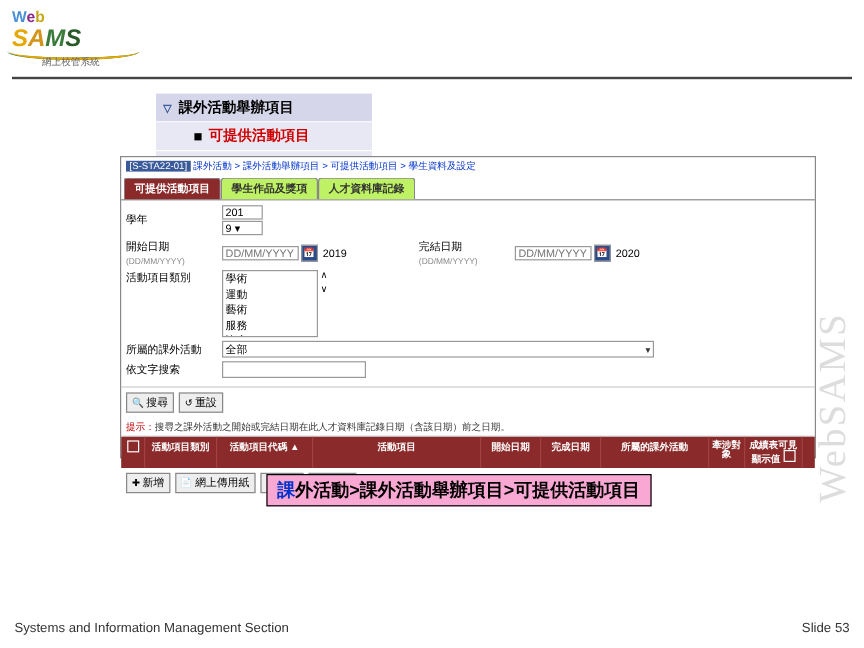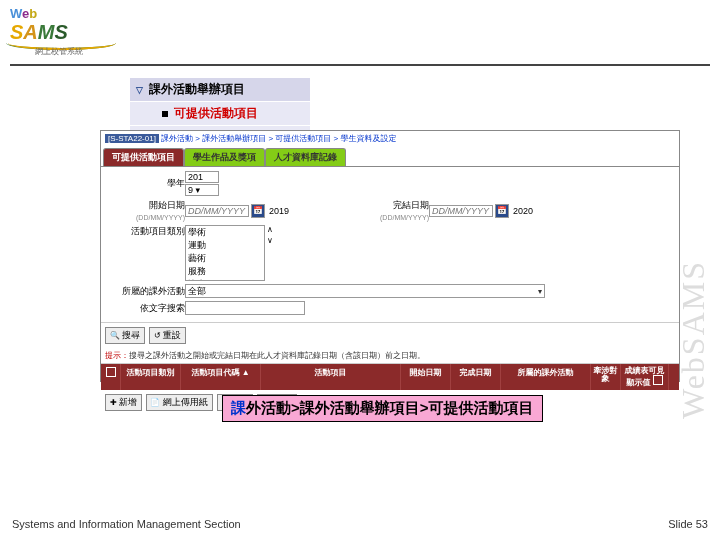--- a/index.html
+++ b/index.html
@@ -27,28 +27,28 @@
   .nav-sq { width: 6px; height: 6px; background: #000; margin-left: 10px; }
   .nav-sub { background: #e8e8f5; padding-left: 22px; font-weight: normal; font-size: 12px; }
   .nav-highlight { color: #d00000; font-weight: bold; }
   
   .app { position: absolute; top: 130px; left: 100px; width: 580px; height: 252px; border: 1px solid #888; background: #fff; }
   .breadcrumb { font-size: 8px; color: #333; padding: 2px 4px; }
   .breadcrumb .code { background: #3a5a9a; color: #fff; padding: 0 3px; }
   .breadcrumb a { color: #0033cc; }
   
   .tabs { display: flex; gap: 0; margin: 2px 0 0 2px; }
-  .tab { background: #84cc16; border: 1px solid #888; border-bottom: none; padding: 2px 8px; font-size: 9px; font-weight: bold; color: #333; border-radius: 3px 3px 0 0; }
+  .tab { background: #bef264; border: 1px solid #888; border-bottom: none; padding: 2px 8px; font-size: 9px; font-weight: bold; color: #333; border-radius: 3px 3px 0 0; }
   .tab.red { background: #8b2a2a; color: #fff; }
   
   .form-area { border-top: 1px solid #888; padding: 4px; }
   .form-row { display: flex; align-items: center; margin-bottom: 3px; font-size: 9px; }
-  .form-label { width: 80px; color: #000; text-align: right; }
+  .form-label { width: 80px; color: #000; }
   .year-select { border: 1px solid #999; font-size: 9px; padding: 0 2px; width: 34px; }
-  .date-input { border: 1px solid #999; font-size: 9px; padding: 0 2px; width: 64px; color: #8b2a8b; font-style: italic; }
+  .date-input { border: 1px solid #999; font-size: 9px; padding: 0 2px; width: 64px; color: #8b2a8b; }
   .cal-btn { width: 14px; height: 14px; background: #2a4a8a; border: 1px solid #999; display: inline-flex; align-items: center; justify-content: center; color: #fff; font-size: 8px; margin-left: 2px; }
   .multi-select { border: 1px solid #999; font-size: 9px; width: 80px; height: 56px; overflow: hidden; }
   .multi-select div { padding: 0 2px; font-family: Liberation Mono, monospace; }
   .wide-select { border: 1px solid #999; font-size: 9px; width: 360px; height: 14px; display: flex; justify-content: space-between; align-items: center; padding: 0 2px; }
   .wide-select .chev { color: #333; font-size: 8px; }
   .text-input { border: 1px solid #999; width: 120px; height: 14px; font-size: 9px; }
   
   .btn-row { display: flex; gap: 4px; padding: 4px; border-top: 1px solid #ccc; }
   .btn { border: 1px solid #888; background: #eee; font-size: 9px; padding: 1px 4px; display: inline-flex; align-items: center; gap: 2px; }
   .btn .ico { font-size: 8px; }

